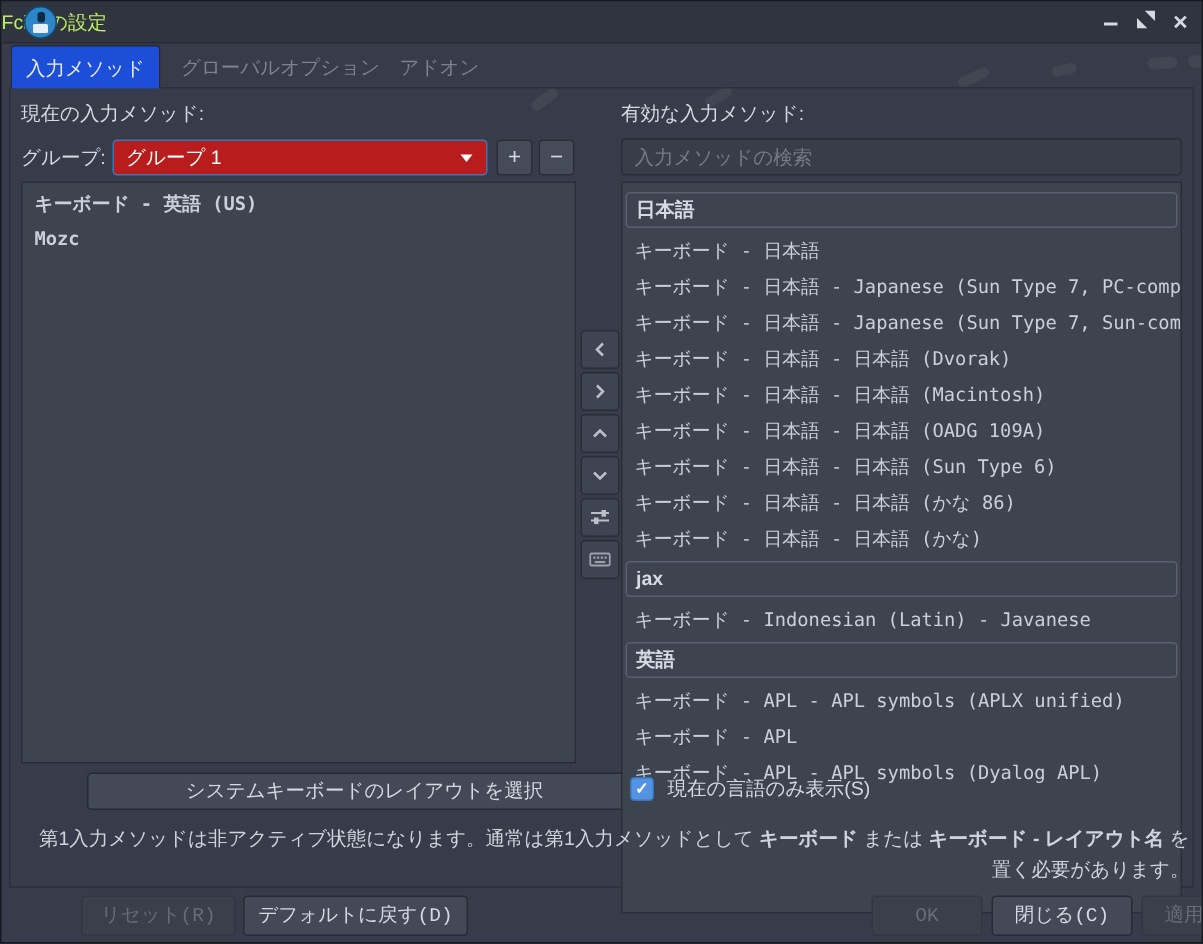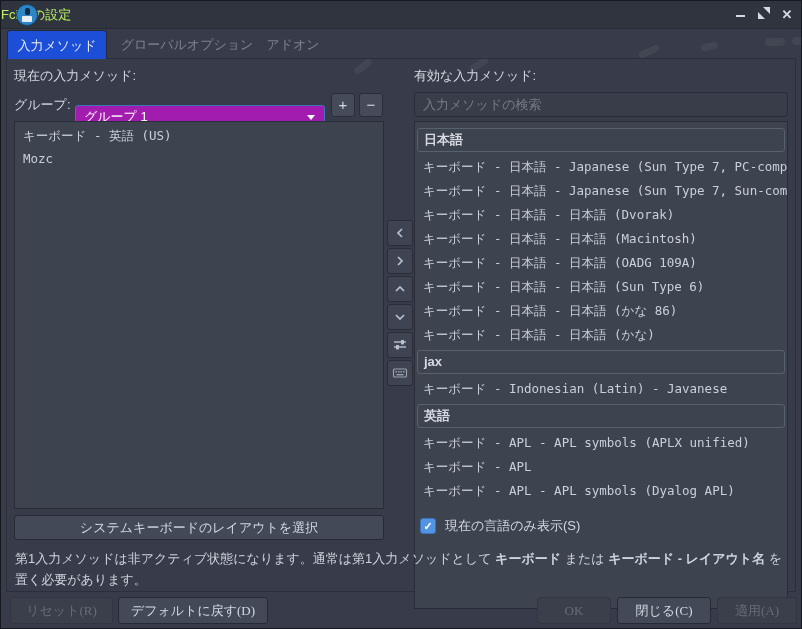--- a/index.html
+++ b/index.html
@@ -28,49 +28,49 @@
   .tab2{left:112px;width:148px;}
   .tab3{left:258px;width:68px;}
   
   .pane{position:absolute;top:57px;left:5px;width:790px;height:534px;border:1px solid #2b2f3a;box-sizing:border-box;z-index:1;}
   
   .dash{position:absolute;background:rgba(255,255,255,0.055);border-radius:4px;z-index:0;}
   
   .seclabel{position:absolute;top:64px;height:22px;line-height:22px;color:#d3dae3;z-index:2;}
   
   .grouplabel{position:absolute;left:13px;top:91px;height:25px;line-height:25px;z-index:2;}
-  .combo{position:absolute;left:74px;top:92px;width:250px;height:24px;box-sizing:border-box;background:#a21caf;border:1px solid #3b74b8;border-radius:3px;line-height:22px;color:#ffffff;padding:0 8px;z-index:2;margin-top:12px;}
+  .combo{position:absolute;left:74px;top:92px;width:250px;height:24px;box-sizing:border-box;background:#b91c1c;border:1px solid #3b74b8;border-radius:3px;line-height:22px;color:#ffffff;padding:0 8px;z-index:2;}
   .combo .arrow{position:absolute;right:9px;top:9px;width:0;height:0;border-left:4px solid transparent;border-right:4px solid transparent;border-top:5px solid #ffffff;}
   .sqbtn{position:absolute;top:92px;width:24px;height:24px;box-sizing:border-box;background:#454b59;border:1px solid #2a2d38;border-radius:3px;text-align:center;line-height:21px;color:#d3dae3;font-size:15px;z-index:2;}
   .sqbtn.add{left:330px;}
   .sqbtn.rem{left:358px;}
   
   .listbox{position:absolute;background:#3e4350;border:1px solid #2a2d38;box-sizing:border-box;overflow:hidden;z-index:2;}
   .leftlist{left:13px;top:120px;width:370px;height:388px;padding-top:2px;}
   .rightlist{left:413px;top:120px;width:374px;height:488px;padding-top:3px;}
   .row{height:24px;line-height:24px;padding:0 8px;font-family:"DejaVu Sans Mono",monospace;font-size:12.5px;color:#c9d0d9;white-space:nowrap;overflow:hidden;}
-  .leftlist .row{height:23px;line-height:23px;}
+  .leftlist .row{height:23px;line-height:23px;font-weight:bold;}
   .group-header{height:24px;line-height:22px;box-sizing:border-box;border:1px solid #596070;border-radius:3px;margin:3px 2px;padding:0 6px;font-weight:bold;color:#d6dbe3;font-family:"Liberation Sans",sans-serif;white-space:nowrap;overflow:hidden;}
   
   .search{position:absolute;left:413px;top:91px;width:374px;height:25px;box-sizing:border-box;background:#393d4a;border:1px solid #2a2d38;border-radius:3px;color:#a3a3a3;padding:0 8px;font-family:"Liberation Sans",sans-serif;font-size:13px;outline:none;z-index:2;}
   .search::placeholder{color:#757b87;}
   
   .xferbtn{position:absolute;left:386px;width:26px;height:26px;box-sizing:border-box;background:#3f4453;border:1px solid #2a2d38;border-radius:3px;z-index:2;display:flex;align-items:center;justify-content:center;}
   .xferbtn svg{display:block;}
   
-  .btn{position:absolute;box-sizing:border-box;border-radius:3px;text-align:center;font-size:13px;font-family:Liberation Serif, serif;}
+  .btn{position:absolute;box-sizing:border-box;border-radius:3px;text-align:center;font-size:13px;font-family:Liberation Mono, monospace;margin-left:44px;}
   .btn.enabled{background:#434957;border:1px solid #262a34;color:#d3dae3;}
   .btn.disabled{background:#3b3f4c;border:1px solid #323641;color:#676c77;}
   .layoutbtn{left:13px;top:514px;width:370px;height:25px;line-height:23px;z-index:2;}
   
   .checkrow{position:absolute;left:419px;top:516px;height:17px;display:flex;align-items:center;z-index:2;}
   .checkbox{width:16px;height:16px;box-sizing:border-box;background:#5294e2;border:1px solid #3b74b8;border-radius:3px;color:#ffffff;font-size:11px;line-height:14px;text-align:center;font-weight:bold;}
   .checklabel{margin-left:9px;color:#d3dae3;}
   
-  .footnote{position:absolute;left:14px;top:547px;width:778px;line-height:21px;color:#ced4dd;z-index:2;}
+  .footnote{position:absolute;left:14px;top:547px;width:778px;line-height:21px;color:#ced4dd;z-index:2;text-align:right;}
   .footnote .bold{font-weight:bold;}
   
   .footerbtn{top:596px;height:27px;line-height:25px;z-index:2;}
   .fb-reset{left:9px;width:103px;}
   .fb-defaults{left:117px;width:150px;}
   .fb-ok{left:536px;width:74px;}
   .fb-close{left:616px;width:94px;}
   .fb-apply{left:716px;width:80px;}
 </style>
 </head>
@@ -163,20 +163,21 @@
       <rect x="8.5" y="6" width="1.5" height="1.5" fill="#9aa1ac"></rect>
       <rect x="11" y="6" width="1.5" height="1.5" fill="#9aa1ac"></rect>
       <rect x="4.5" y="9" width="7" height="1.4" fill="#9aa1ac"></rect>
     </svg>
   </div>
 
   <div class="seclabel" style="left:413px;">有効な入力メソッド:</div>
   <input class="search" type="text" placeholder="入力メソッドの検索" style="">
   <div class="listbox rightlist">
       <div class="group-header">日本語</div>
+      <div class="row">キーボード - 日本語</div>
       <div class="row">キーボード - 日本語 - Japanese (Sun Type 7, PC-compati…</div>
       <div class="row">キーボード - 日本語 - Japanese (Sun Type 7, Sun-compat…</div>
       <div class="row">キーボード - 日本語 - 日本語 (Dvorak)</div>
       <div class="row">キーボード - 日本語 - 日本語 (Macintosh)</div>
       <div class="row">キーボード - 日本語 - 日本語 (OADG 109A)</div>
       <div class="row">キーボード - 日本語 - 日本語 (Sun Type 6)</div>
       <div class="row">キーボード - 日本語 - 日本語 (かな 86)</div>
       <div class="row">キーボード - 日本語 - 日本語 (かな)</div>
       <div class="group-header">jax</div>
       <div class="row">キーボード - Indonesian (Latin) - Javanese</div>

